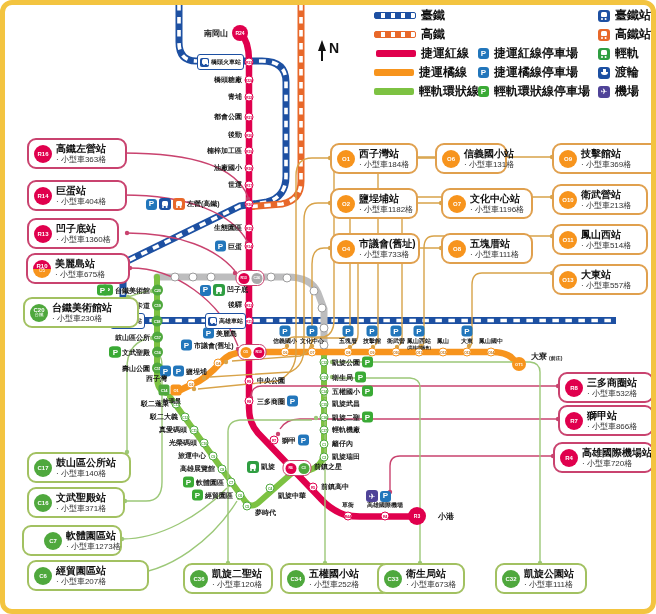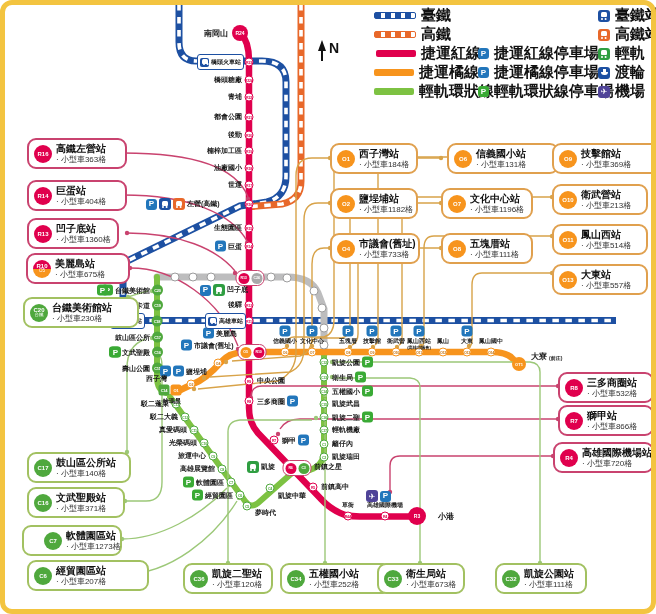--- a/index.html
+++ b/index.html
@@ -17,21 +17,21 @@
   .lk.green{stroke:var(--green);stroke-width:6px;}
   .lk.orange{stroke:var(--orange);stroke-width:6.5px;}
   .lk.red{stroke:var(--red);stroke-width:6.5px;}
   .cn{fill:none;stroke-width:1.4px;}
   .cn.r{stroke:var(--connector_red);} .cn.t{stroke:var(--connector_tan);} .cn.g{stroke:var(--connector_green);}
   .dt.r{fill:var(--connector_red);} .dt.t{fill:var(--connector_tan);} .dt.g{fill:var(--connector_green);}
 
   
   #legend{position:absolute;left:372px;top:6px;width:282px;height:96px;}
   .lg-row{position:absolute;display:flex;align-items:center;gap:5px;height:15px;}
-  .lg-lbl{font-size:15px;font-weight:bold;color:#111;white-space:nowrap;}
+  .lg-lbl{font-size:12px;font-weight:bold;color:#111;white-space:nowrap;}
   .sw{width:40px;height:7px;border-radius:2px;flex:none;}
   .sw.red{background:var(--red);} .sw.orange{background:var(--orange);} .sw.green{background:var(--green);}
   .sw.tra{background:repeating-linear-gradient(90deg,var(--tra) 0 6px,#fff 6px 10px);border:1.5px solid var(--tra);height:5px;}
   .sw.hsr{background:repeating-linear-gradient(90deg,var(--hsr) 0 6px,#fff 6px 10px);border:1.5px solid var(--hsr);height:5px;}
 
   
   .picon{width:11px;height:11px;border-radius:3px;background:var(--p_blue);color:#fff;font-weight:bold;font-size:8px;
     display:inline-flex;align-items:center;justify-content:center;flex:none;line-height:1;}
   .picon.g{background:var(--p_green);}
   .sicon{width:12px;height:12px;border-radius:3px;position:relative;display:inline-flex;flex-direction:column;align-items:center;justify-content:center;flex:none;}
@@ -360,21 +360,21 @@
     </div>
     <div class="callout orange" style="left: 330px; top: 233px; width: 90px;">
       <div class="cbadge">
         <span class="b1">O4</span>
       </div>
       <div class="ctxt">
         <span class="c-name">市議會(舊址)</span>
         <span class="c-cap">小型車733格</span>
       </div>
     </div>
-    <div class="callout orange" style="left: 447px; top: 143px; width: 112px;">
+    <div class="callout orange" style="left: 435px; top: 143px; width: 72px;">
       <div class="cbadge">
         <span class="b1">O6</span>
       </div>
       <div class="ctxt">
         <span class="c-name">信義國小站</span>
         <span class="c-cap">小型車131格</span>
       </div>
     </div>
     <div class="callout orange" style="left: 441px; top: 188px; width: 92px;">
       <div class="cbadge">

